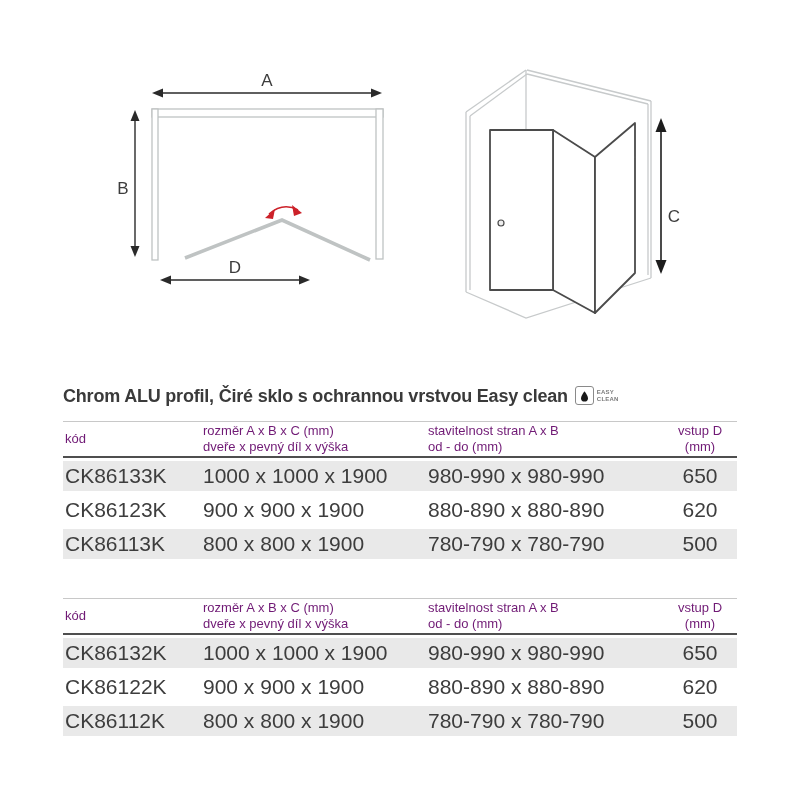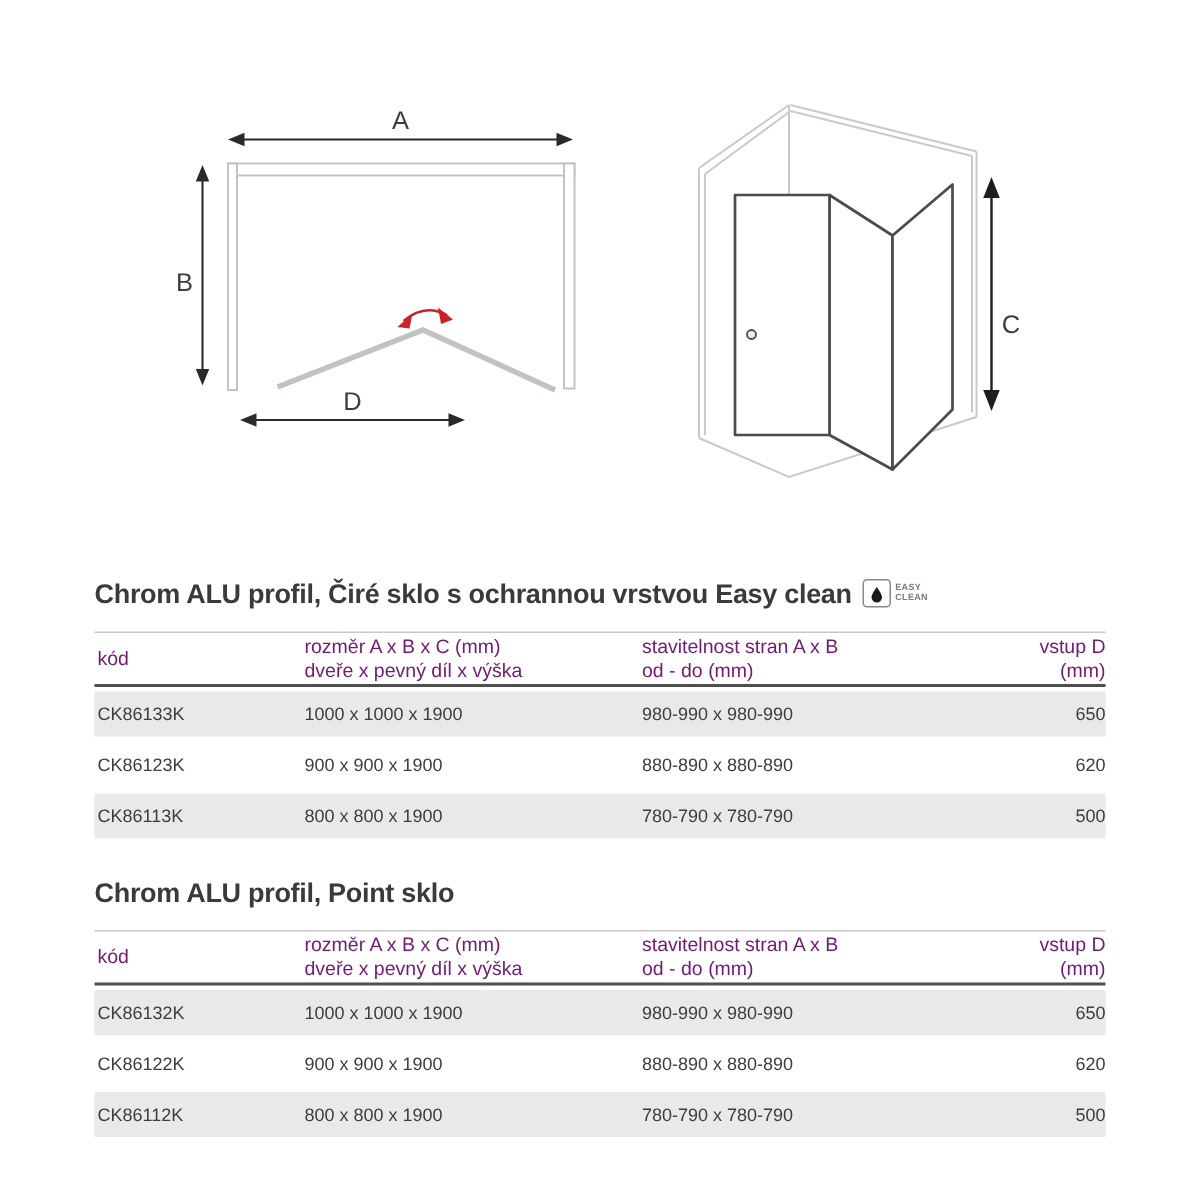--- a/index.html
+++ b/index.html
@@ -32,28 +32,28 @@
     color:#7a7a7a; font-weight:bold; letter-spacing:0.2px; }
 
   .tbl { margin-top:13px; }
   .thead {
     display:flex; align-items:center; box-sizing:border-box; height:37px;
     border-top:1px solid #c8c8c8; border-bottom:2px solid #4f4f4f;
     font-size:13px; line-height:16px; color:#701a75;
   }
   .trow {
     display:flex; align-items:center; height:30px; margin-top:4px;
-    font-size:12px; color:#3d3d3d;
+    font-size:21px; color:#3d3d3d;
   }
   .trow.first { margin-top:3px; }
   .trow.odd { background:#e9e9e9; }
   .c1 { width:140px; text-align:left; padding-left:2px; box-sizing:border-box; }
   .c2 { width:225px; text-align:left; }
   .c3 { width:235px; }
-  .c4 { flex:1; text-align:right; }
+  .c4 { flex:1; text-align:center; }
 </style>
 </head>
 <body>
 
 <div class="page">
 
   <svg class="plan-svg" width="320" height="250" viewBox="0 0 320 250">
 
     <g stroke="#2a2a2a" fill="#2a2a2a">
       <line x1="62" y1="38" x2="282" y2="38" stroke-width="1.4"></line>
@@ -167,23 +167,20 @@
       <div class="trow odd">
         <div class="c1">CK86113K</div>
         <div class="c2">800 x 800 x 1900</div>
         <div class="c3">780-790 x 780-790</div>
         <div class="c4">500</div>
       </div>
     </div>
   </div>
 
   <div class="section s2">
-    <div class="sec-title">
-      <span>Chrom ALU profil, Point sklo</span>
-    </div>
     <div class="tbl">
       <div class="thead">
         <div class="c1">kód</div>
         <div class="c2">
           <div>rozměr A x B x C (mm)</div>
           <div>dveře x pevný díl x výška</div>
         </div>
         <div class="c3">
           <div>stavitelnost stran A x B</div>
           <div>od - do (mm)</div>

